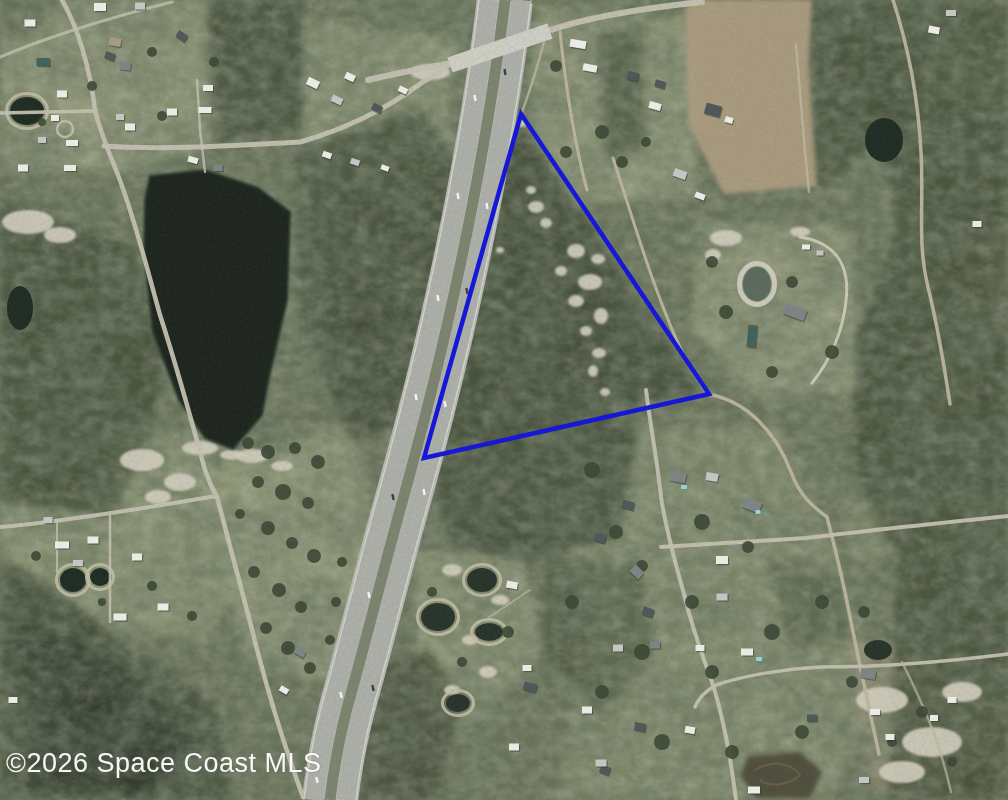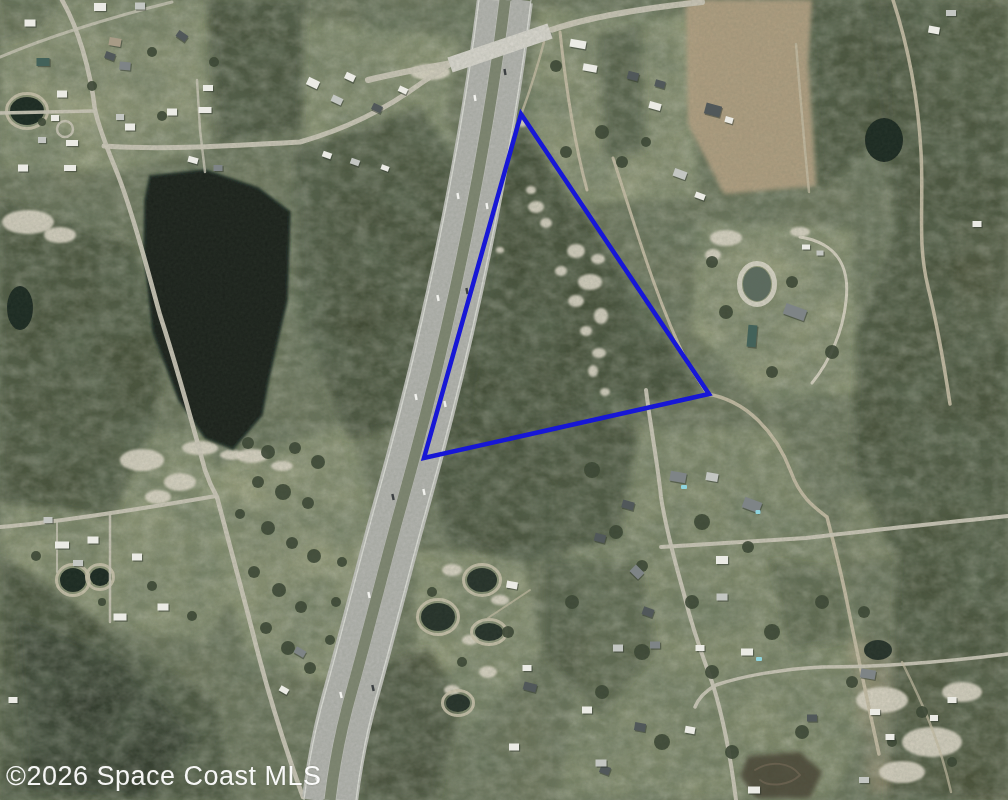--- a/index.html
+++ b/index.html
@@ -1,19 +1,19 @@
 <!DOCTYPE html>
 <html><head>
 <meta charset="utf-8">
 <style>
   html,body{margin:0;padding:0;background:#222;}
   #stage{position:relative;width:1008px;height:800px;overflow:hidden;background:#6a7259;
          font-family:"Liberation Sans", sans-serif;}
   #map-svg{position:absolute;left:0;top:0;}
-  #watermark{position:absolute;left:6px;bottom:8px;color:#fff;font-size:27px;
+  #watermark{position:absolute;left:6px;bottom:21px;color:#fff;font-size:27px;
              letter-spacing:.5px;opacity:.95;text-shadow:0 0 2px rgba(90,95,80,.6);
              font-family:"Liberation Sans", sans-serif;user-select:none;}
 </style>
 </head>
 <body>
 
 <div id="stage">
   <svg id="map-svg" width="1008" height="800" viewBox="0 0 1008 800">
       <defs>
         <filter id="b6" x="-30%" y="-30%" width="160%" height="160%">

